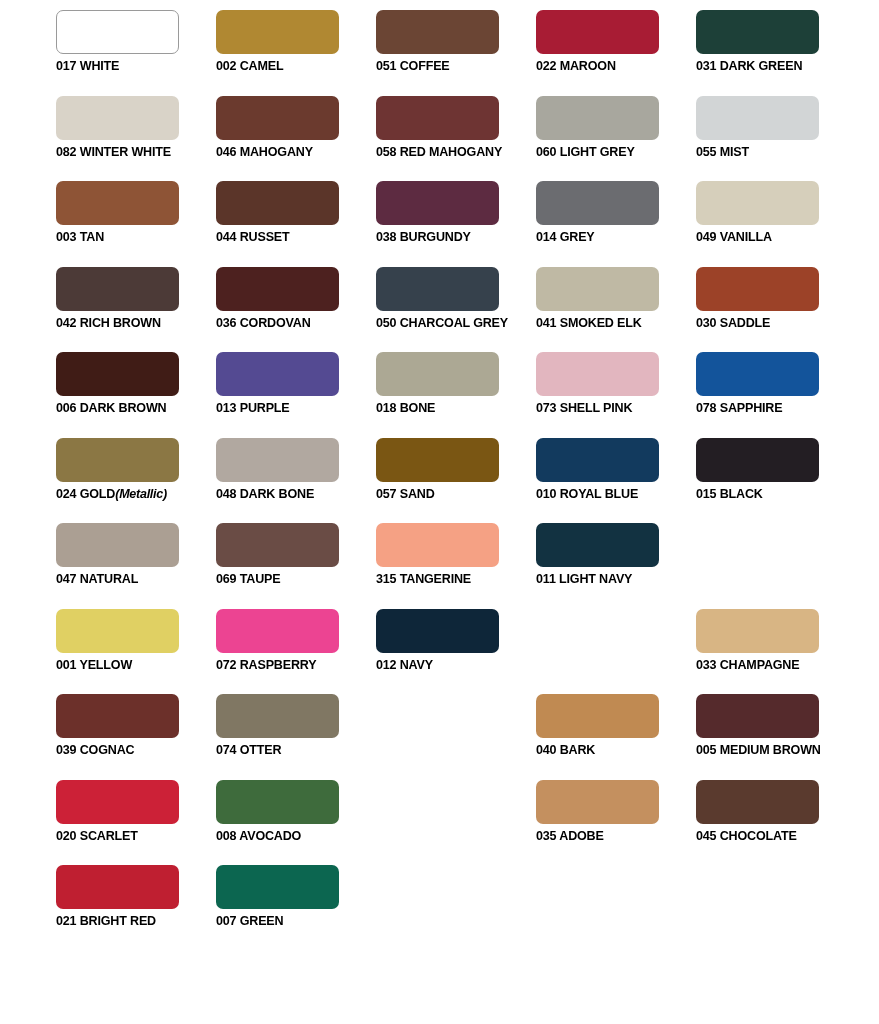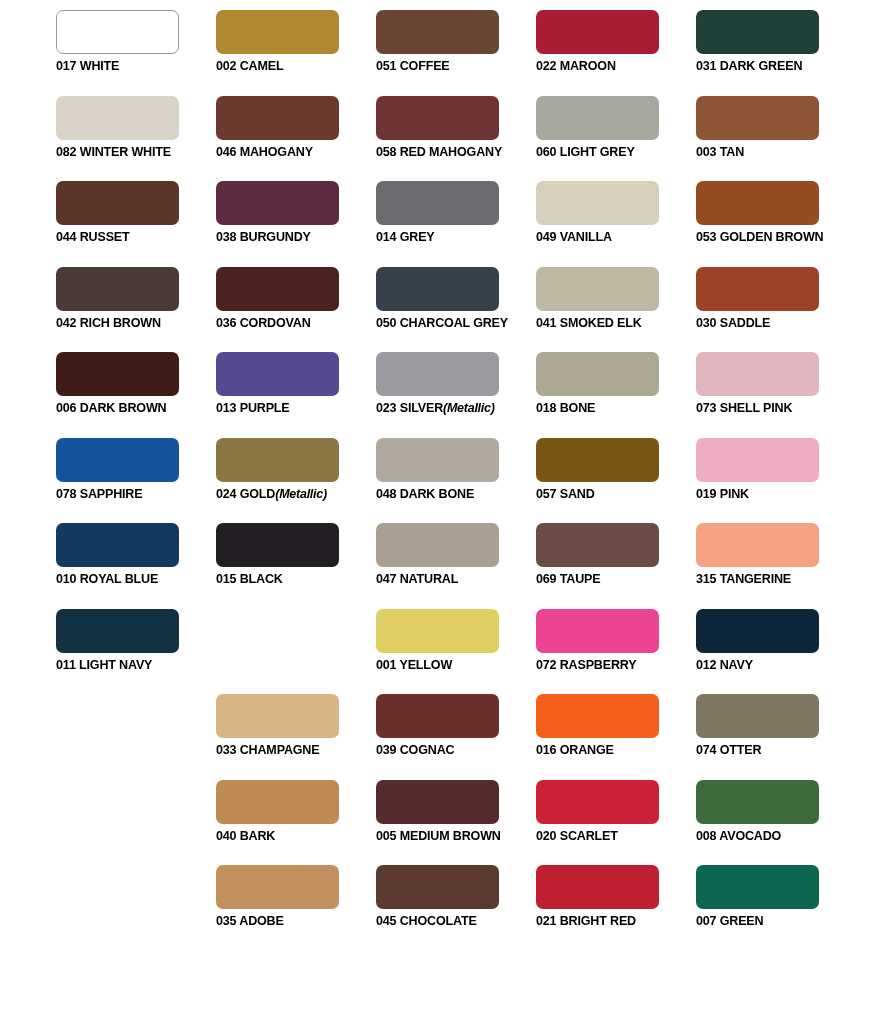--- a/index.html
+++ b/index.html
@@ -116,44 +116,44 @@
       </div>
       <div class="swatch-cell">
         <div class="swatch-chip" style="background-color: rgb(110, 52, 51);"></div>
         <div class="swatch-label"><span class="swatch-code">058</span> <span class="swatch-name">RED MAHOGANY</span></div>
       </div>
       <div class="swatch-cell">
         <div class="swatch-chip" style="background-color: rgb(168, 167, 158);"></div>
         <div class="swatch-label"><span class="swatch-code">060</span> <span class="swatch-name">LIGHT GREY</span></div>
       </div>
       <div class="swatch-cell">
+        <div class="swatch-chip" style="background-color: rgb(210, 213, 214);"></div>
+        <div class="swatch-label"><span class="swatch-code">055</span> <span class="swatch-name">MIST</span></div>
+      </div>
+      <div class="swatch-cell">
         <div class="swatch-chip" style="background-color: rgb(142, 84, 54);"></div>
         <div class="swatch-label"><span class="swatch-code">003</span> <span class="swatch-name">TAN</span></div>
       </div>
       <div class="swatch-cell">
         <div class="swatch-chip" style="background-color: rgb(91, 53, 41);"></div>
         <div class="swatch-label"><span class="swatch-code">044</span> <span class="swatch-name">RUSSET</span></div>
       </div>
       <div class="swatch-cell">
         <div class="swatch-chip" style="background-color: rgb(93, 43, 65);"></div>
         <div class="swatch-label"><span class="swatch-code">038</span> <span class="swatch-name">BURGUNDY</span></div>
       </div>
       <div class="swatch-cell">
         <div class="swatch-chip" style="background-color: rgb(107, 108, 112);"></div>
         <div class="swatch-label"><span class="swatch-code">014</span> <span class="swatch-name">GREY</span></div>
       </div>
       <div class="swatch-cell">
         <div class="swatch-chip" style="background-color: rgb(214, 207, 187);"></div>
         <div class="swatch-label"><span class="swatch-code">049</span> <span class="swatch-name">VANILLA</span></div>
       </div>
       <div class="swatch-cell">
-        <div class="swatch-chip" style="background-color: rgb(149, 76, 35);"></div>
-        <div class="swatch-label"><span class="swatch-code">053</span> <span class="swatch-name">GOLDEN BROWN</span></div>
-      </div>
-      <div class="swatch-cell">
         <div class="swatch-chip" style="background-color: rgb(76, 58, 55);"></div>
         <div class="swatch-label"><span class="swatch-code">042</span> <span class="swatch-name">RICH BROWN</span></div>
       </div>
       <div class="swatch-cell">
         <div class="swatch-chip" style="background-color: rgb(77, 33, 31);"></div>
         <div class="swatch-label"><span class="swatch-code">036</span> <span class="swatch-name">CORDOVAN</span></div>
       </div>
       <div class="swatch-cell">
         <div class="swatch-chip" style="background-color: rgb(54, 65, 76);"></div>
         <div class="swatch-label"><span class="swatch-code">050</span> <span class="swatch-name">CHARCOAL GREY</span></div>
@@ -168,24 +168,20 @@
       </div>
       <div class="swatch-cell">
         <div class="swatch-chip" style="background-color: rgb(64, 28, 22);"></div>
         <div class="swatch-label"><span class="swatch-code">006</span> <span class="swatch-name">DARK BROWN</span></div>
       </div>
       <div class="swatch-cell">
         <div class="swatch-chip" style="background-color: rgb(84, 74, 146);"></div>
         <div class="swatch-label"><span class="swatch-code">013</span> <span class="swatch-name">PURPLE</span></div>
       </div>
       <div class="swatch-cell">
-        <div class="swatch-chip" style="background-color: rgb(154, 155, 160);"></div>
-        <div class="swatch-label"><span class="swatch-code">023</span> <span class="swatch-name">SILVER</span><span class="swatch-suffix">(Metallic)</span></div>
-      </div>
-      <div class="swatch-cell">
         <div class="swatch-chip" style="background-color: rgb(172, 168, 148);"></div>
         <div class="swatch-label"><span class="swatch-code">018</span> <span class="swatch-name">BONE</span></div>
       </div>
       <div class="swatch-cell">
         <div class="swatch-chip" style="background-color: rgb(226, 182, 191);"></div>
         <div class="swatch-label"><span class="swatch-code">073</span> <span class="swatch-name">SHELL PINK</span></div>
       </div>
       <div class="swatch-cell">
         <div class="swatch-chip" style="background-color: rgb(19, 84, 155);"></div>
         <div class="swatch-label"><span class="swatch-code">078</span> <span class="swatch-name">SAPPHIRE</span></div>
@@ -196,24 +192,20 @@
       </div>
       <div class="swatch-cell">
         <div class="swatch-chip" style="background-color: rgb(177, 168, 160);"></div>
         <div class="swatch-label"><span class="swatch-code">048</span> <span class="swatch-name">DARK BONE</span></div>
       </div>
       <div class="swatch-cell">
         <div class="swatch-chip" style="background-color: rgb(122, 86, 19);"></div>
         <div class="swatch-label"><span class="swatch-code">057</span> <span class="swatch-name">SAND</span></div>
       </div>
       <div class="swatch-cell">
-        <div class="swatch-chip" style="background-color: rgb(238, 172, 195);"></div>
-        <div class="swatch-label"><span class="swatch-code">019</span> <span class="swatch-name">PINK</span></div>
-      </div>
-      <div class="swatch-cell">
         <div class="swatch-chip" style="background-color: rgb(18, 58, 94);"></div>
         <div class="swatch-label"><span class="swatch-code">010</span> <span class="swatch-name">ROYAL BLUE</span></div>
       </div>
       <div class="swatch-cell">
         <div class="swatch-chip" style="background-color: rgb(35, 30, 35);"></div>
         <div class="swatch-label"><span class="swatch-code">015</span> <span class="swatch-name">BLACK</span></div>
       </div>
       <div class="swatch-cell">
         <div class="swatch-chip" style="background-color: rgb(171, 159, 147);"></div>
         <div class="swatch-label"><span class="swatch-code">047</span> <span class="swatch-name">NATURAL</span></div>
@@ -252,24 +244,20 @@
       </div>
       <div class="swatch-cell">
         <div class="swatch-chip" style="background-color: rgb(216, 181, 132);"></div>
         <div class="swatch-label"><span class="swatch-code">033</span> <span class="swatch-name">CHAMPAGNE</span></div>
       </div>
       <div class="swatch-cell">
         <div class="swatch-chip" style="background-color: rgb(108, 48, 42);"></div>
         <div class="swatch-label"><span class="swatch-code">039</span> <span class="swatch-name">COGNAC</span></div>
       </div>
       <div class="swatch-cell">
-        <div class="swatch-chip" style="background-color: rgb(244, 96, 27);"></div>
-        <div class="swatch-label"><span class="swatch-code">016</span> <span class="swatch-name">ORANGE</span></div>
-      </div>
-      <div class="swatch-cell">
         <div class="swatch-chip" style="background-color: rgb(128, 119, 99);"></div>
         <div class="swatch-label"><span class="swatch-code">074</span> <span class="swatch-name">OTTER</span></div>
       </div>
       <div class="swatch-cell is-empty">
         <div class="swatch-chip"></div>
         <div class="swatch-label"></div>
       </div>
       <div class="swatch-cell">
         <div class="swatch-chip" style="background-color: rgb(192, 138, 82);"></div>
         <div class="swatch-label"><span class="swatch-code">040</span> <span class="swatch-name">BARK</span></div>

